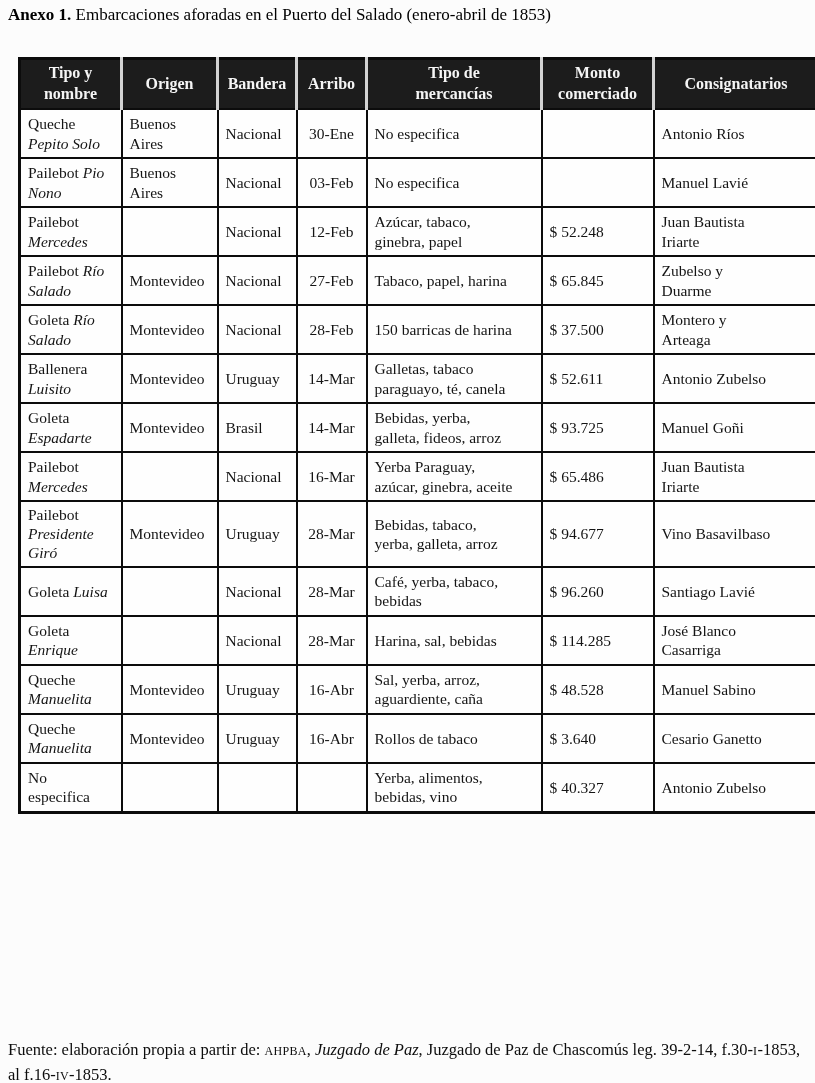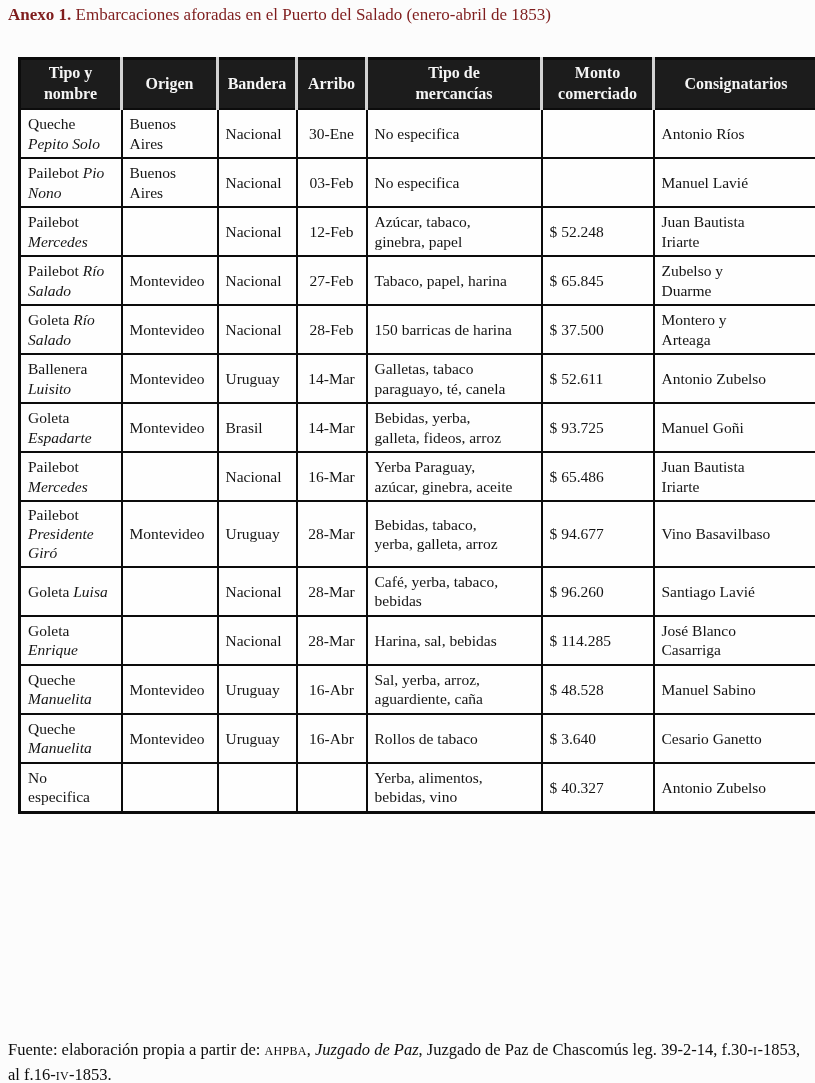--- a/index.html
+++ b/index.html
@@ -6,21 +6,21 @@
   body{
     width:815px;height:1083px;
     background:#fcfcfc;
     font-family:"Liberation Serif","DejaVu Serif",serif;
     color:#111;
     position:relative;
     overflow:hidden;
   }
   .page-title{
     position:absolute;left:8px;top:4px;width:799px;
-    font-size:17px;line-height:1.25;color:#7f1d1d;
+    font-size:17px;line-height:1.25;color:#000000;
   }
   .page-title .bold{font-weight:bold;}
   table.main{
     position:absolute;left:18px;top:57px;width:799px;
     border-collapse:collapse;
     border:3px solid #0c0c0c;
     table-layout:fixed;
   }
   thead th{
     background:#1c1c1c;color:#f5f5f5;

